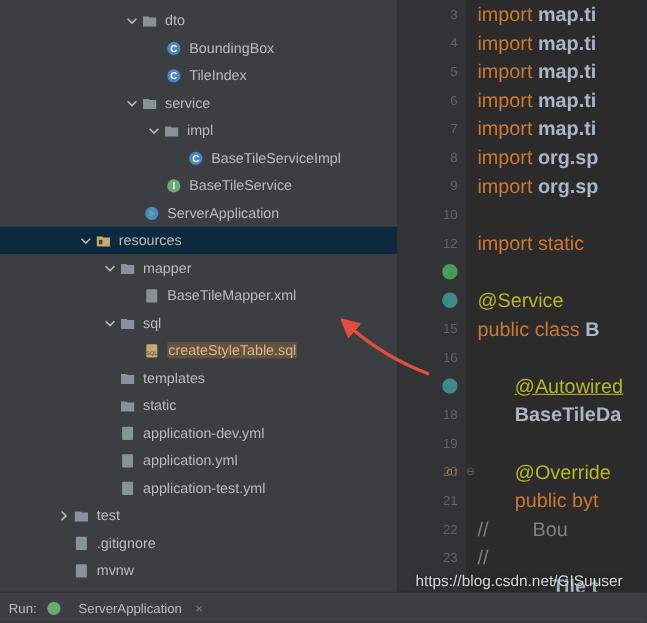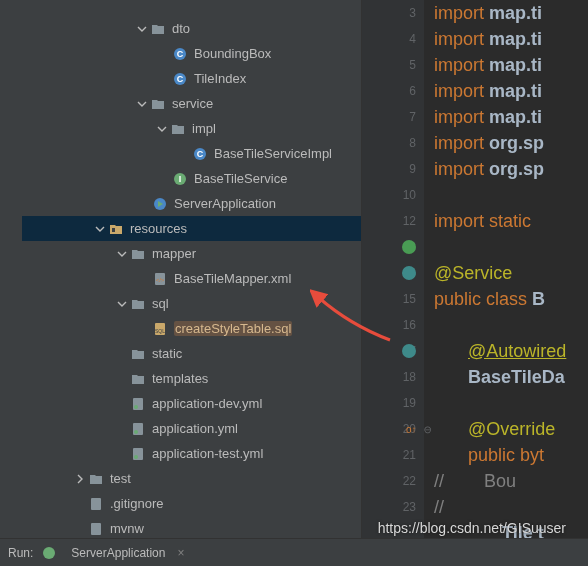--- a/index.html
+++ b/index.html
@@ -1,19 +1,19 @@
 <!DOCTYPE html>
 <html><head>
 <meta charset="utf-8">
 <style>
 * { margin: 0; padding: 0; box-sizing: border-box; font-family: "Segoe UI", Arial, sans-serif; }
 body { background: #2b2d30; color: #bbbbbb; width: 588px; height: 566px; overflow: hidden; position: relative; font-size: 13px; }
 .container { display: flex; height: 538px; }
 .sidebar { width: 362px; background: #3c3f41; overflow: hidden; border-right: 1px solid #323232; }
-.tree { padding-top: 16px; margin-left: 22px; }
+.tree { padding-top: 6px; }
 .tree-row { display: flex; align-items: center; height: 25px; cursor: pointer; white-space: nowrap; }
 .tree-row.selected { background: #0d293e; }
 .indent { flex-shrink: 0; }
 .chevron { width: 16px; display: inline-flex; justify-content: center; align-items: center; flex-shrink: 0; }
 .chevron svg { width: 10px; height: 10px; }
 .icon { width: 16px; height: 16px; margin-right: 6px; display: inline-flex; align-items: center; justify-content: center; flex-shrink: 0; }
 .icon svg { width: 14px; height: 14px; }
 .label { color: #bbbbbb; }
 .label.hl { background: rgba(199,125,72,0.3); color: #d6b88e; border-radius: 2px; padding: 0 1px; }
 .editor { flex: 1; background: #2b2b2b; display: flex; overflow: hidden; position: relative; }
@@ -210,31 +210,31 @@
           <span class="label hl">createStyleTable.sql</span>
         </div>
 
       <div class="tree-row">
           <span class="indent" style="width:108px"></span>
           <span class="icon">
             <svg viewBox="0 0 14 14">
               <path fill="#87939a" d="M1 3h5l1 1h6v8H1z"></path>
             </svg>
           </span>
+          <span class="label">templates</span>
+        </div>
+
+      <div class="tree-row">
+          <span class="indent" style="width:108px"></span>
+          <span class="icon">
+            <svg viewBox="0 0 14 14">
+              <path fill="#87939a" d="M1 3h5l1 1h6v8H1z"></path>
+            </svg>
+          </span>
           <span class="label">static</span>
-        </div>
-
-      <div class="tree-row">
-          <span class="indent" style="width:108px"></span>
-          <span class="icon">
-            <svg viewBox="0 0 14 14">
-              <path fill="#87939a" d="M1 3h5l1 1h6v8H1z"></path>
-            </svg>
-          </span>
-          <span class="label">templates</span>
         </div>
 
       <div class="tree-row">
           <span class="indent" style="width:108px"></span>
           <span class="icon">
             <svg viewBox="0 0 14 14">
               <rect x="2" y="1" width="10" height="12" fill="#87939a" rx="1"></rect>
               <circle cx="5" cy="10" r="2" fill="#6aab73"></circle>
             </svg>
           </span>

